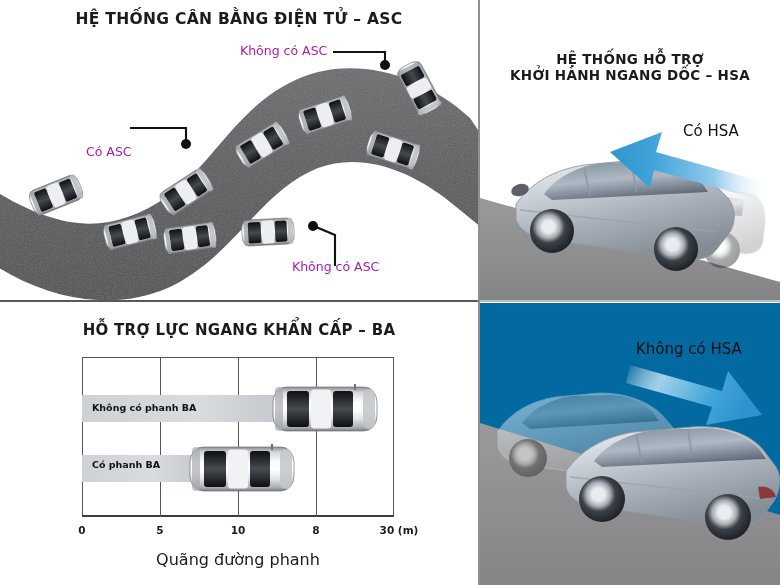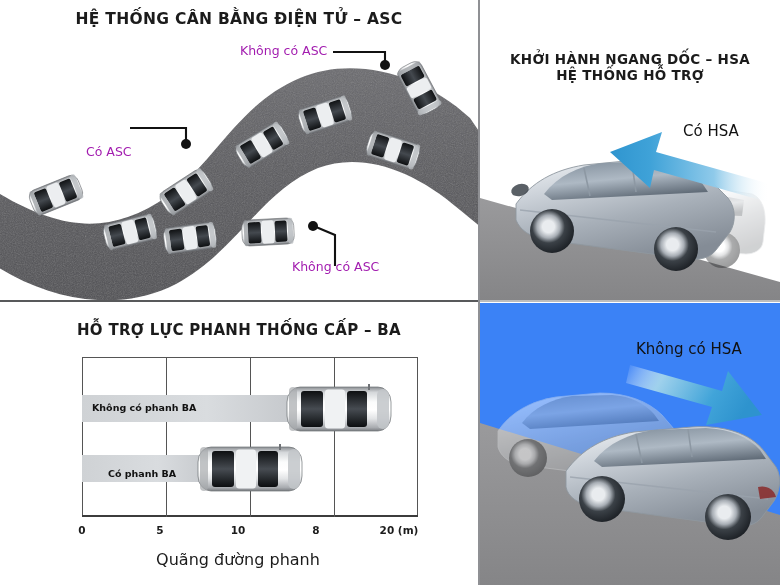--- a/index.html
+++ b/index.html
@@ -28,21 +28,21 @@
   #asc-panel{left:0;top:0;width:478px;height:300px;}
   #asc-stage{position:absolute;left:0;top:0;width:478px;height:300px;}
 
   .callout-label{
     position:absolute;font-size:12.5px;color:#a21caf;white-space:nowrap;
     font-family:"DejaVu Sans","Liberation Sans",sans-serif;
   }
 
   
   #ba-panel{left:0;top:302px;width:478px;height:283px;}
-  #plot{position:absolute;left:82px;top:55px;width:312px;height:160px;padding-left:24px;}
+  #plot{position:absolute;left:82px;top:55px;width:312px;height:160px;}
   .axis-line{position:absolute;background:#4d4d4d;}
   .gridline{position:absolute;top:0;width:1.4px;height:100%;background:#555;}
   .plot-border-top{left:0;top:0;width:100%;height:1.4px;background:#555;}
   .plot-border-left{left:0;top:0;width:1.4px;height:100%;background:#555;}
   .plot-border-right{right:0;top:0;width:1.4px;height:100%;background:#555;}
   .plot-border-bottom{left:0;bottom:0;width:100%;height:1.6px;background:#3c3c3c;}
 
   .tick-label{
     position:absolute;font-size:10.5px;font-weight:bold;color:#1b1b1b;
     transform:translateX(-50%);white-space:nowrap;
@@ -56,21 +56,21 @@
     position:absolute;height:27px;
     background:linear-gradient(to right,#cfd2d5 0%,#d9dcdf 55%,#c2c5c9 100%);
   }
   .bar-label{
     position:absolute;font-size:9.5px;font-weight:bold;color:#111;
     white-space:nowrap;line-height:1;
   }
 
   
   #hsa-top{left:480px;top:0;width:300px;height:300px;background:#fff;}
-  #hsa-bottom{left:480px;top:303px;width:300px;height:282px;background:#3b82f6;}
+  #hsa-bottom{left:480px;top:303px;width:300px;height:282px;background:#0369a1;}
   .hsa-label{
     position:absolute;font-size:15px;color:#111;white-space:nowrap;
     font-family:"DejaVu Sans","Liberation Sans",sans-serif;
   }
   .ghost{opacity:.45;filter:saturate(.3) brightness(1.12);}
 </style>
 </head>
 <body>
 
 <div id="root">
@@ -150,21 +150,21 @@
       </g>
     </svg>
 
     <div class="callout-label" style="left:240px;top:43px;">Không có ASC</div>
     <div class="callout-label" style="left:86px;top:119px;margin-top:25px;">Có ASC</div>
     <div class="callout-label" style="left:292px;top:259px;">Không có ASC</div>
   </div>
 
   <div class="panel" id="ba-panel">
 
-    <div class="title" id="ba-title" style="position:absolute;left:0;top:20px;width:478px;">HỖ TRỢ LỰC PHANH THỐNG CẤP – BA</div>
+    <div class="title" id="ba-title" style="position:absolute;left:0;top:20px;width:478px;">HỖ TRỢ LỰC NGANG KHẨN CẤP – BA</div>
 
     <div id="plot">
       <div class="axis-line plot-border-top"></div>
       <div class="axis-line plot-border-left"></div>
       <div class="axis-line plot-border-right"></div>
       <div class="axis-line plot-border-bottom"></div>
 
       <div class="gridline" style="left:25%"></div>
       <div class="gridline" style="left:50%"></div>
       <div class="gridline" style="left:75%"></div>
@@ -191,45 +191,45 @@
         <rect x="2" y="4" width="104" height="44" rx="13" ry="15" fill="url(#bcar)" stroke="#6f7276" stroke-width="0.7"></rect>
         <rect x="16" y="8" width="22" height="36" rx="3" fill="url(#bglass)"></rect>
         <rect x="62" y="8" width="20" height="36" rx="3" fill="url(#bglass)"></rect>
         <rect x="40" y="6.5" width="20" height="39" rx="3" fill="#f0f2f3"></rect>
         <rect x="4" y="4" width="8" height="44" rx="4" fill="#a6a9ad" opacity="0.7"></rect>
         <rect x="92" y="6" width="12" height="40" rx="6" fill="#c2c5c9" opacity="0.85"></rect>
         <rect x="83" y="1" width="2" height="6" fill="#6f7276"></rect>
       </svg>
 
       <div class="bar" style="left:0;top:98px;width:41%;"></div>
-      <div class="bar-label" style="left:10px;top:112px;margin-left:16px;">Có phanh BA</div>
+      <div class="bar-label" style="left:10px;top:103px;">Có phanh BA</div>
       <svg style="position:absolute;left:34%;top:86px;width:110px;height:52px;overflow:visible" viewBox="0 0 110 52">
         <rect x="2" y="4" width="104" height="44" rx="13" ry="15" fill="url(#bcar)" stroke="#6f7276" stroke-width="0.7"></rect>
         <rect x="16" y="8" width="22" height="36" rx="3" fill="url(#bglass)"></rect>
         <rect x="62" y="8" width="20" height="36" rx="3" fill="url(#bglass)"></rect>
         <rect x="40" y="6.5" width="20" height="39" rx="3" fill="#f0f2f3"></rect>
         <rect x="4" y="4" width="8" height="44" rx="4" fill="#a6a9ad" opacity="0.7"></rect>
         <rect x="92" y="6" width="12" height="40" rx="6" fill="#c2c5c9" opacity="0.85"></rect>
         <rect x="83" y="1" width="2" height="6" fill="#6f7276"></rect>
       </svg>
     </div>
 
     <div class="tick-label" style="left:82px;top:222px;">0</div>
     <div class="tick-label" style="left:160px;top:222px;">5</div>
     <div class="tick-label" style="left:238px;top:222px;">10</div>
     <div class="tick-label" style="left:316px;top:222px;">8</div>
-    <div class="tick-label" style="left:399px;top:222px;">20 (m)</div>
+    <div class="tick-label" style="left:399px;top:222px;">30 (m)</div>
 
     <div id="x-axis-title">Quãng đường phanh</div>
   </div>
 
   <div class="panel" id="hsa-top">
     <div class="title" id="hsa-title" style="position:absolute;left:0;top:52px;width:300px;">
+      <div>HỆ THỐNG HỖ TRỢ</div>
       <div>KHỞI HÀNH NGANG DỐC – HSA</div>
-      <div>HỆ THỐNG HỖ TRỢ</div>
     </div>
 
     <svg style="position:absolute;left:0;top:0;width:300px;height:300px" viewBox="0 0 300 300">
       <defs>
         <linearGradient id="arrowg1" x1="1" y1="0" x2="0" y2="0">
           <stop offset="0%" stop-color="#ffffff" stop-opacity="0"></stop>
           <stop offset="35%" stop-color="#8fcaea"></stop>
           <stop offset="75%" stop-color="#3fa2d8"></stop>
           <stop offset="100%" stop-color="#2f95cf"></stop>
         </linearGradient>

